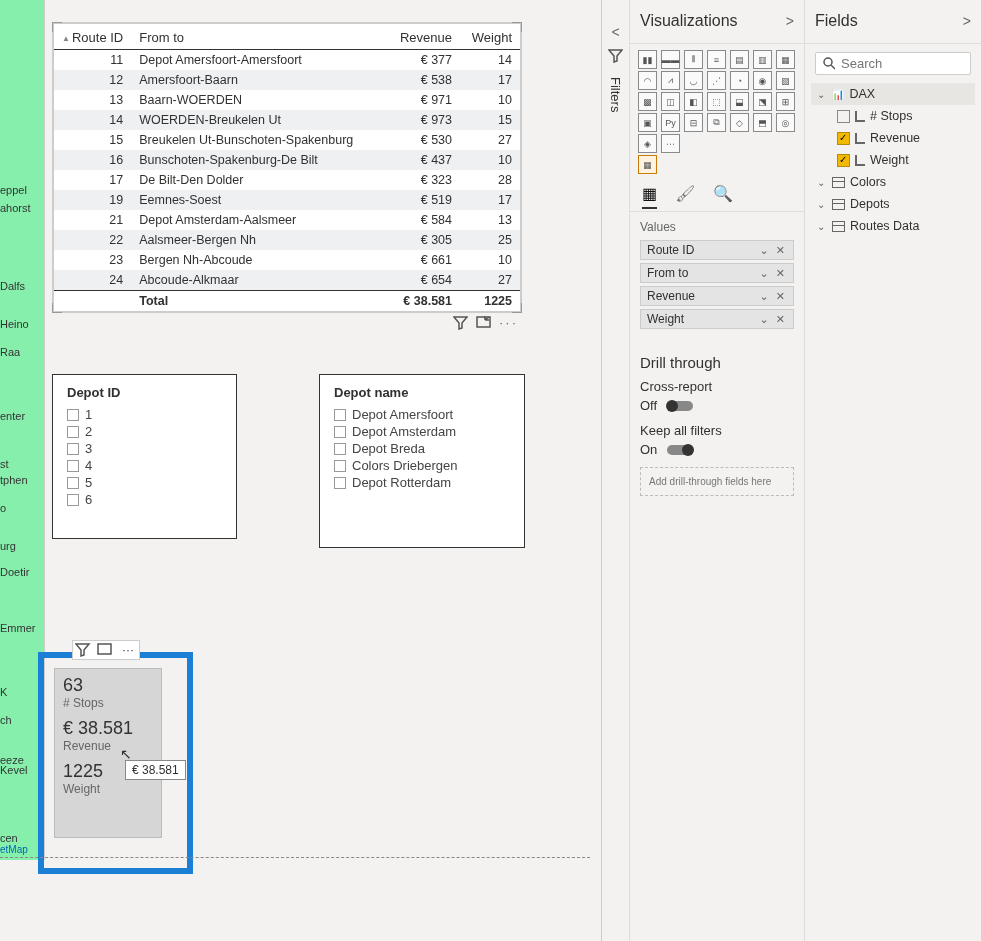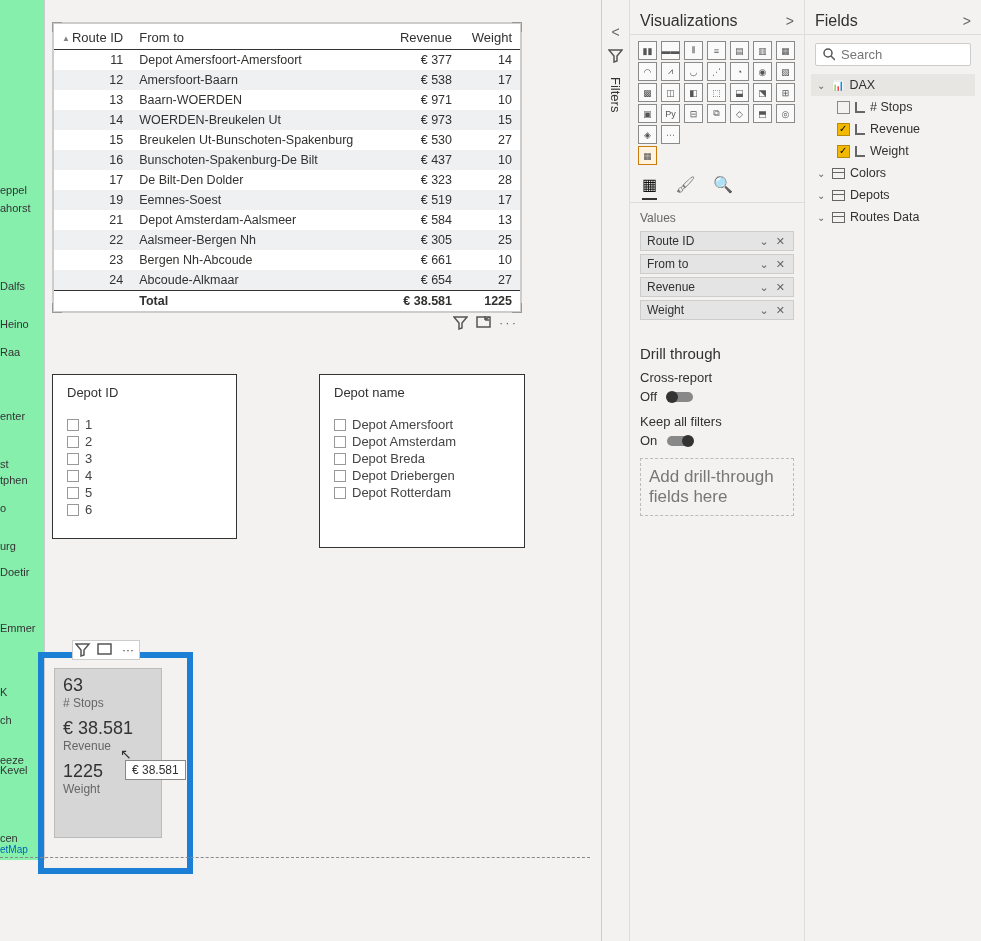--- a/index.html
+++ b/index.html
@@ -25,21 +25,21 @@
 th.num, td.num { text-align: right; }
 th.sortcol::before { content:"▲"; font-size:8px; opacity:.6; margin-right:2px; position:relative; bottom:1px; }
 tbody tr:nth-child(even) { background: #eef0f2; }
 td { padding: 3px 8px; white-space: nowrap; font-size: 12.5px; }
 tr.total-row { border-top: 1px solid #333; font-weight: 600; }
 
 .visual-toolbar { position: absolute; right: 0; top: 100%; display: flex; gap: 8px; padding: 4px 2px 2px; }
 
 
 .slicer { position: absolute; background: #fff; border: 1.5px solid #333; padding: 10px 14px; }
-.slicer h4 { font-weight: 400; font-size: 13px; margin-bottom: 16px; }
+.slicer h4 { font-weight: 700; font-size: 13px; margin-bottom: 6px; }
 .slicer .item { display:flex; align-items:center; gap:6px; font-size:13px; padding:1px 0; color:#444; }
 .slicer .cb { width:12px; height:12px; border:1px solid #999; }
 
 
 .card-visual { position:absolute; left:38px; top:652px; width:155px; height:222px; border:6px solid #1b7fd6; }
 .card-inner { margin:10px; width:108px; height:170px; border:1px solid #bbb; position:relative; background:#d6d6d6; }
 .card-toolbar { position:absolute; left:28px; top:-18px; display:flex; gap:4px; background:#fff; border:1px solid #ccc; padding:1px 2px; }
 .card-toolbar .ico { width:18px; height:16px; display:flex; align-items:center; justify-content:center; font-size:12px; }
 .kpi { padding: 6px 8px 2px; }
 .kpi .val { font-size: 18px; color:#333; }
@@ -48,21 +48,21 @@
 .cursor { position:absolute; left:120px; top:746px; font-size:14px; }
 
 .dashed-line { position:absolute; left:0; top:857px; width:590px; border-top:1px dashed #888; }
 
 
 .right { position:absolute; right:0; top:0; width:380px; height:100%; display:flex; border-left:1px solid #ccc; background:#f3f2f1; }
 .filters-rail { width:28px; border-right:1px solid #ddd; display:flex; flex-direction:column; align-items:center; padding-top:24px; gap:8px; background:#f3f2f1; }
 .filters-label { writing-mode:vertical-rl; font-size:13px; color:#333; margin-top:6px; }
 
 .viz-pane { width:175px; border-right:1px solid #ddd; display:flex; flex-direction:column; }
-.pane-header { display:flex; align-items:center; justify-content:space-between; padding:12px 10px 4px; border-bottom:1px solid #ddd; }
+.pane-header { display:flex; align-items:center; justify-content:space-between; padding:12px 10px 13px; border-bottom:1px solid #ddd; }
 .pane-header h3 { font-weight:400; font-size:16px; }
 .chev { font-size:14px; color:#666; }
 
 .viz-gallery { padding:6px 8px 0; }
 .viz-row { display:flex; gap:4px; margin-bottom:2px; }
 .viz-ico { width:19px; height:19px; border:1px solid #8a8a8a; background:#fafafa; display:flex; align-items:center; justify-content:center; font-size:9px; color:#555; }
 .viz-ico.sel { border:1.5px solid #c87a0b; background:#fff3e0; }
 
 .viz-tabs { display:flex; gap:18px; padding:8px 12px 2px; border-bottom:1px solid #ddd; font-size:16px; color:#777; }
 .viz-tabs .tab.sel { color:#111; border-bottom:2px solid #333; padding-bottom:4px; }
@@ -70,21 +70,21 @@
 .values-section h5 { font-weight:400; font-size:12px; color:#666; margin-bottom:6px; }
 .field-pill { display:flex; justify-content:space-between; align-items:center; background:#e4e4e4; border:1px solid #ccc; padding:2px 6px; margin-bottom:3px; font-size:12px; }
 .field-pill span.ctrls { letter-spacing:2px; color:#666; font-size:11px; }
 
 .drill-section { padding:4px 10px 10px; font-size:13px; }
 .drill-section h4 { font-weight:400; font-size:15px; margin:10px 0 8px; }
 .toggle { display:flex; align-items:center; gap:10px; margin:4px 0 10px; }
 .toggle .track { width:26px; height:10px; border-radius:6px; background:#888; position:relative; }
 .toggle .knob { width:12px; height:12px; border-radius:50%; background:#333; position:absolute; top:-1px; }
 .toggle.off .knob { left:-1px; } .toggle.on .knob { right:-1px; }
-.drop-target { border:1px dashed #bbb; padding:8px; color:#777; font-size:17px; }
+.drop-target { border:1px dashed #bbb; padding:8px; color:#777; font-size:10px; }
 
 .fields-pane { flex:1; display:flex; flex-direction:column; }
 .search-box { margin:8px 10px; border:1px solid #ccc; border-radius:2px; background:#fff; display:flex; align-items:center; padding:3px 6px; gap:6px; }
 .search-box input { border:none; outline:none; font-size:13px; width:100%; }
 .tree { padding: 0 6px; font-size: 12.5px; }
 .tree-item { display:flex; align-items:center; gap:5px; padding:4px 6px; }
 .tree-item.sel { background:#e8e6e3; }
 .tree-sub { padding-left:20px; }
 .cb2 { width:13px; height:13px; border:1px solid #888; display:inline-block; }
 .cb2.chk { background:#f2b900; border-color:#b98b00; position:relative; }
@@ -271,21 +271,21 @@
         <div class="item">
           <span class="cb"></span>
           <span>Depot Amsterdam</span>
         </div>
         <div class="item">
           <span class="cb"></span>
           <span>Depot Breda</span>
         </div>
         <div class="item">
           <span class="cb"></span>
-          <span>Depot Driebergen</span>
+          <span>Colors Driebergen</span>
         </div>
         <div class="item">
           <span class="cb"></span>
           <span>Depot Rotterdam</span>
         </div>
       </div>
   </div>
 
   <div class="card-visual">
     <div class="card-toolbar">

